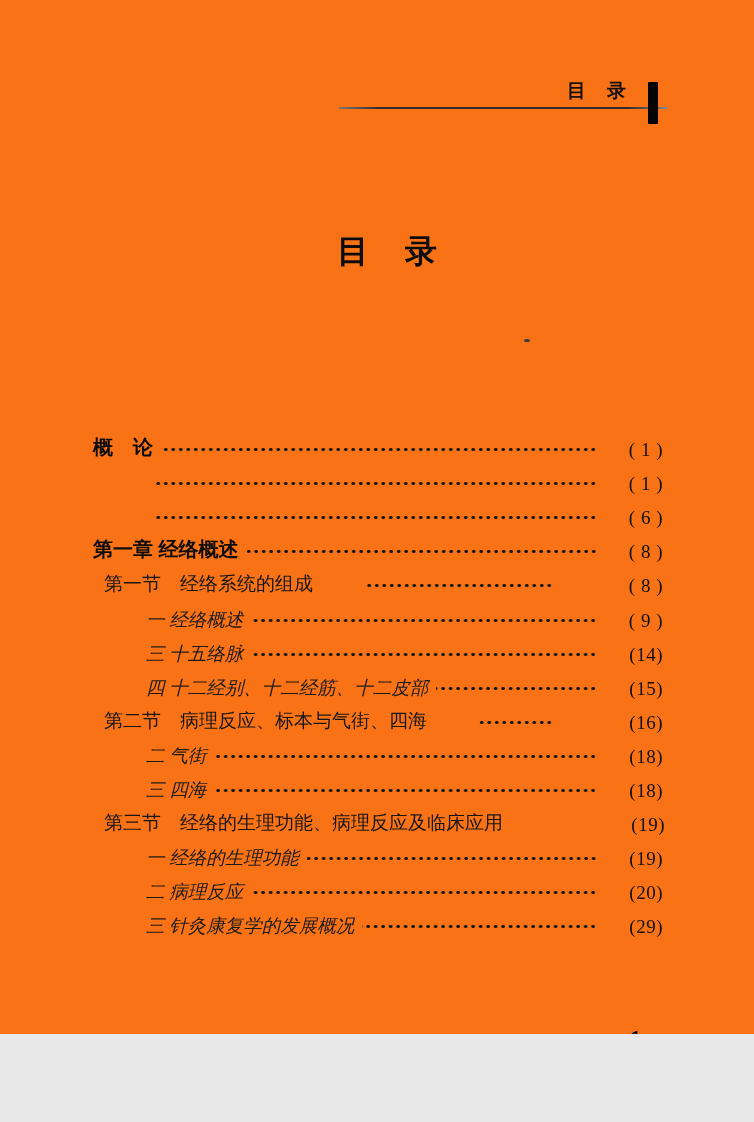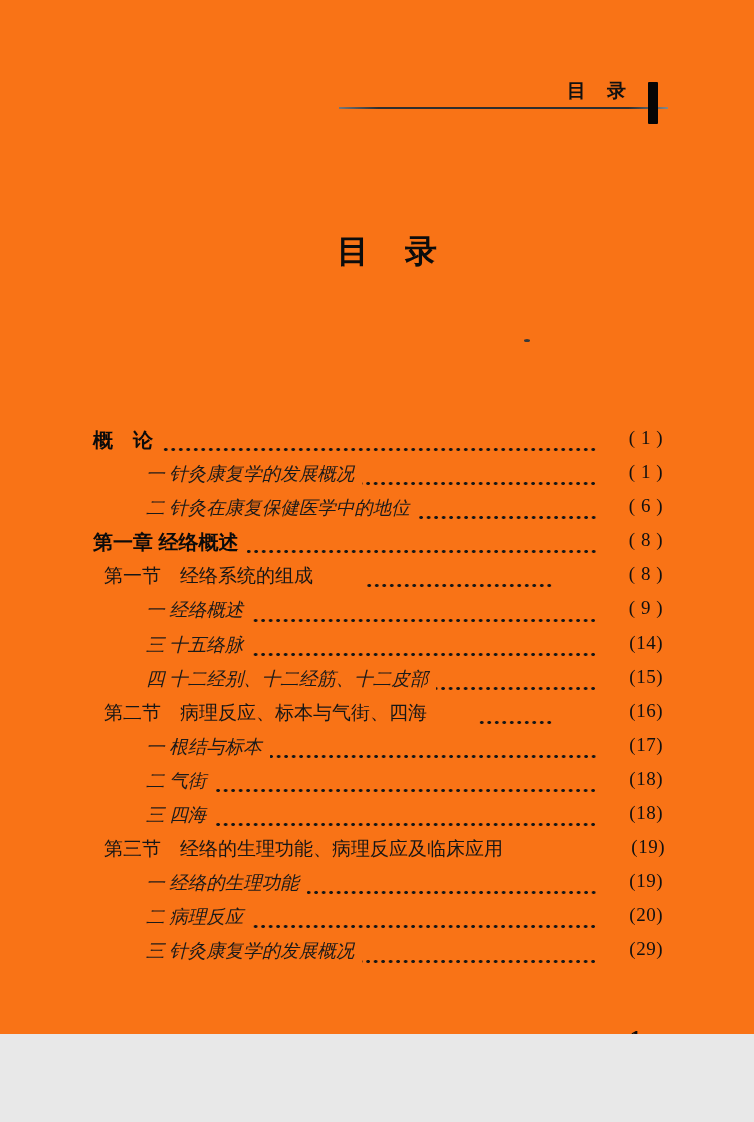--- a/index.html
+++ b/index.html
@@ -65,21 +65,21 @@
 
   
   .toc{
     position:absolute;
     left:93px;top:427px;
     width:570px;
   }
   .toc-row{
     height:34.1px;
     display:flex;
-    align-items:flex-start;
+    align-items:flex-end;
   }
   .toc-row .label{
     white-space:pre;
     flex:0 0 auto;
   }
   .toc-row .dots{
     flex:1 1 auto;
     height:5px;
     align-self:flex-end;
     margin:0 12px 9px 8px;
@@ -140,26 +140,24 @@
 
   <div class="speck"></div>
 
   <div class="toc" id="toc">
       <div class="toc-row lv0 s-chapter">
         <span class="label">概　论</span>
         <span class="dots"></span>
         <span class="pg">( 1 )</span>
       </div>
       <div class="toc-row lv2 s-item">
-        <span class="label">一 针灸康复学的发展概况</span>
         <span class="dots"></span>
         <span class="pg">( 1 )</span>
       </div>
       <div class="toc-row lv2 s-item">
-        <span class="label">二 针灸在康复保健医学中的地位</span>
         <span class="dots"></span>
         <span class="pg">( 6 )</span>
       </div>
       <div class="toc-row lv0 s-chapter">
         <span class="label">第一章 经络概述</span>
         <span class="dots"></span>
         <span class="pg">( 8 )</span>
       </div>
       <div class="toc-row lv1 s-section">
         <span class="label">第一节　经络系统的组成</span>
@@ -180,25 +178,20 @@
         <span class="label">四 十二经别、十二经筋、十二皮部</span>
         <span class="dots"></span>
         <span class="pg">(15)</span>
       </div>
       <div class="toc-row lv1 s-section">
         <span class="label">第二节　病理反应、标本与气街、四海</span>
         <span class="dots"></span>
         <span class="pg">(16)</span>
       </div>
       <div class="toc-row lv2 s-item">
-        <span class="label">一 根结与标本</span>
-        <span class="dots"></span>
-        <span class="pg">(17)</span>
-      </div>
-      <div class="toc-row lv2 s-item">
         <span class="label">二 气街</span>
         <span class="dots"></span>
         <span class="pg">(18)</span>
       </div>
       <div class="toc-row lv2 s-item">
         <span class="label">三 四海</span>
         <span class="dots"></span>
         <span class="pg">(18)</span>
       </div>
       <div class="toc-row lv1 s-section">

